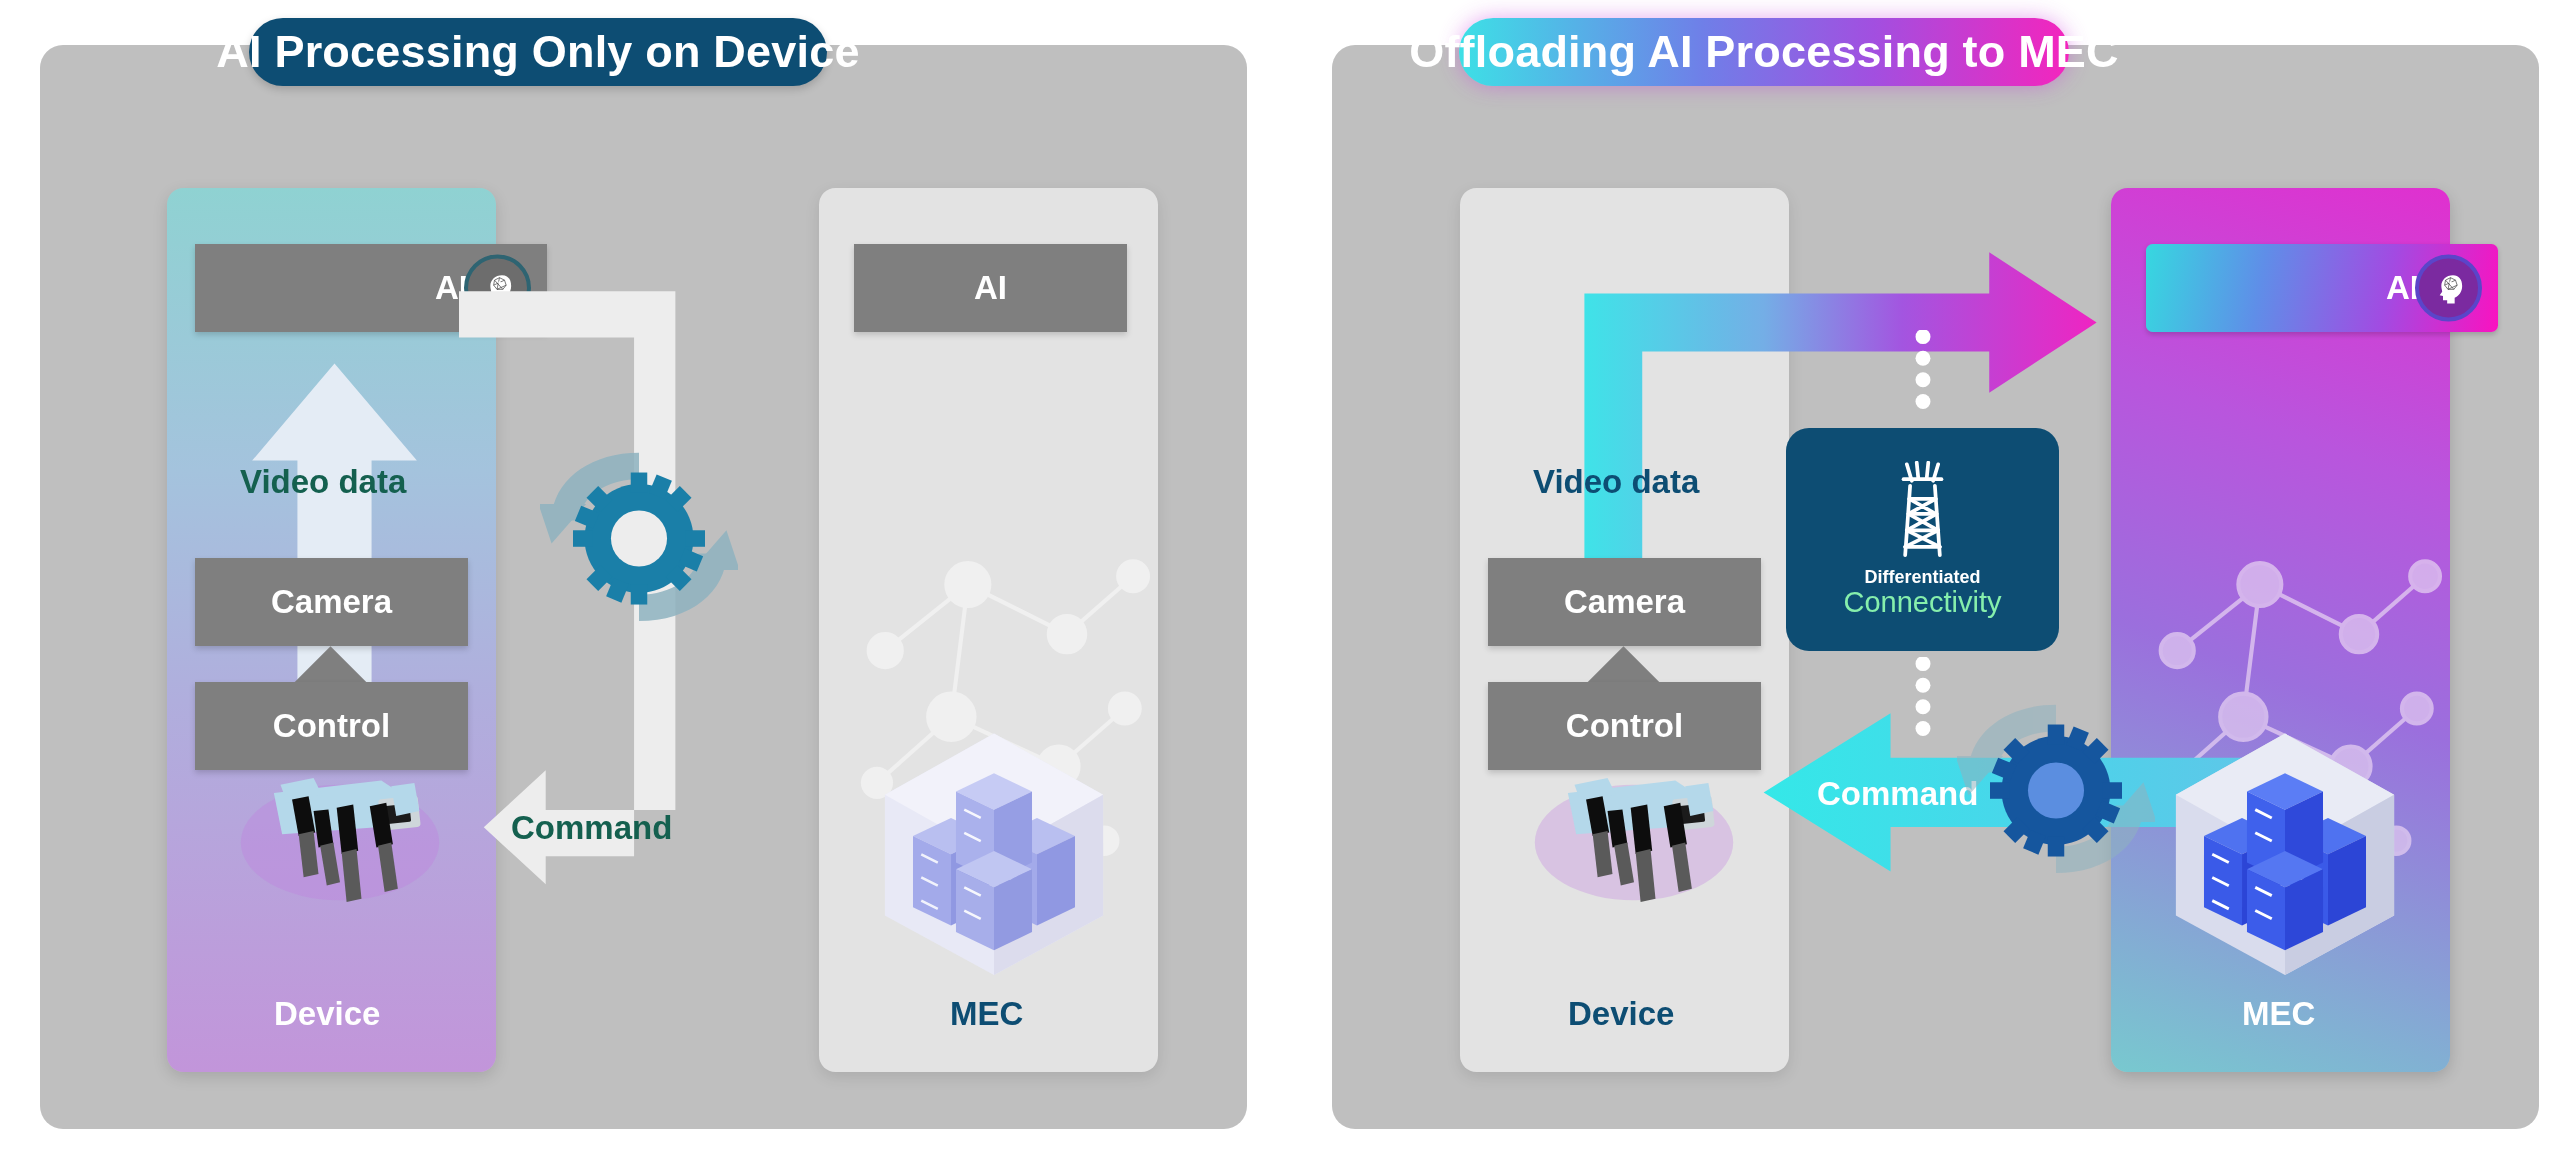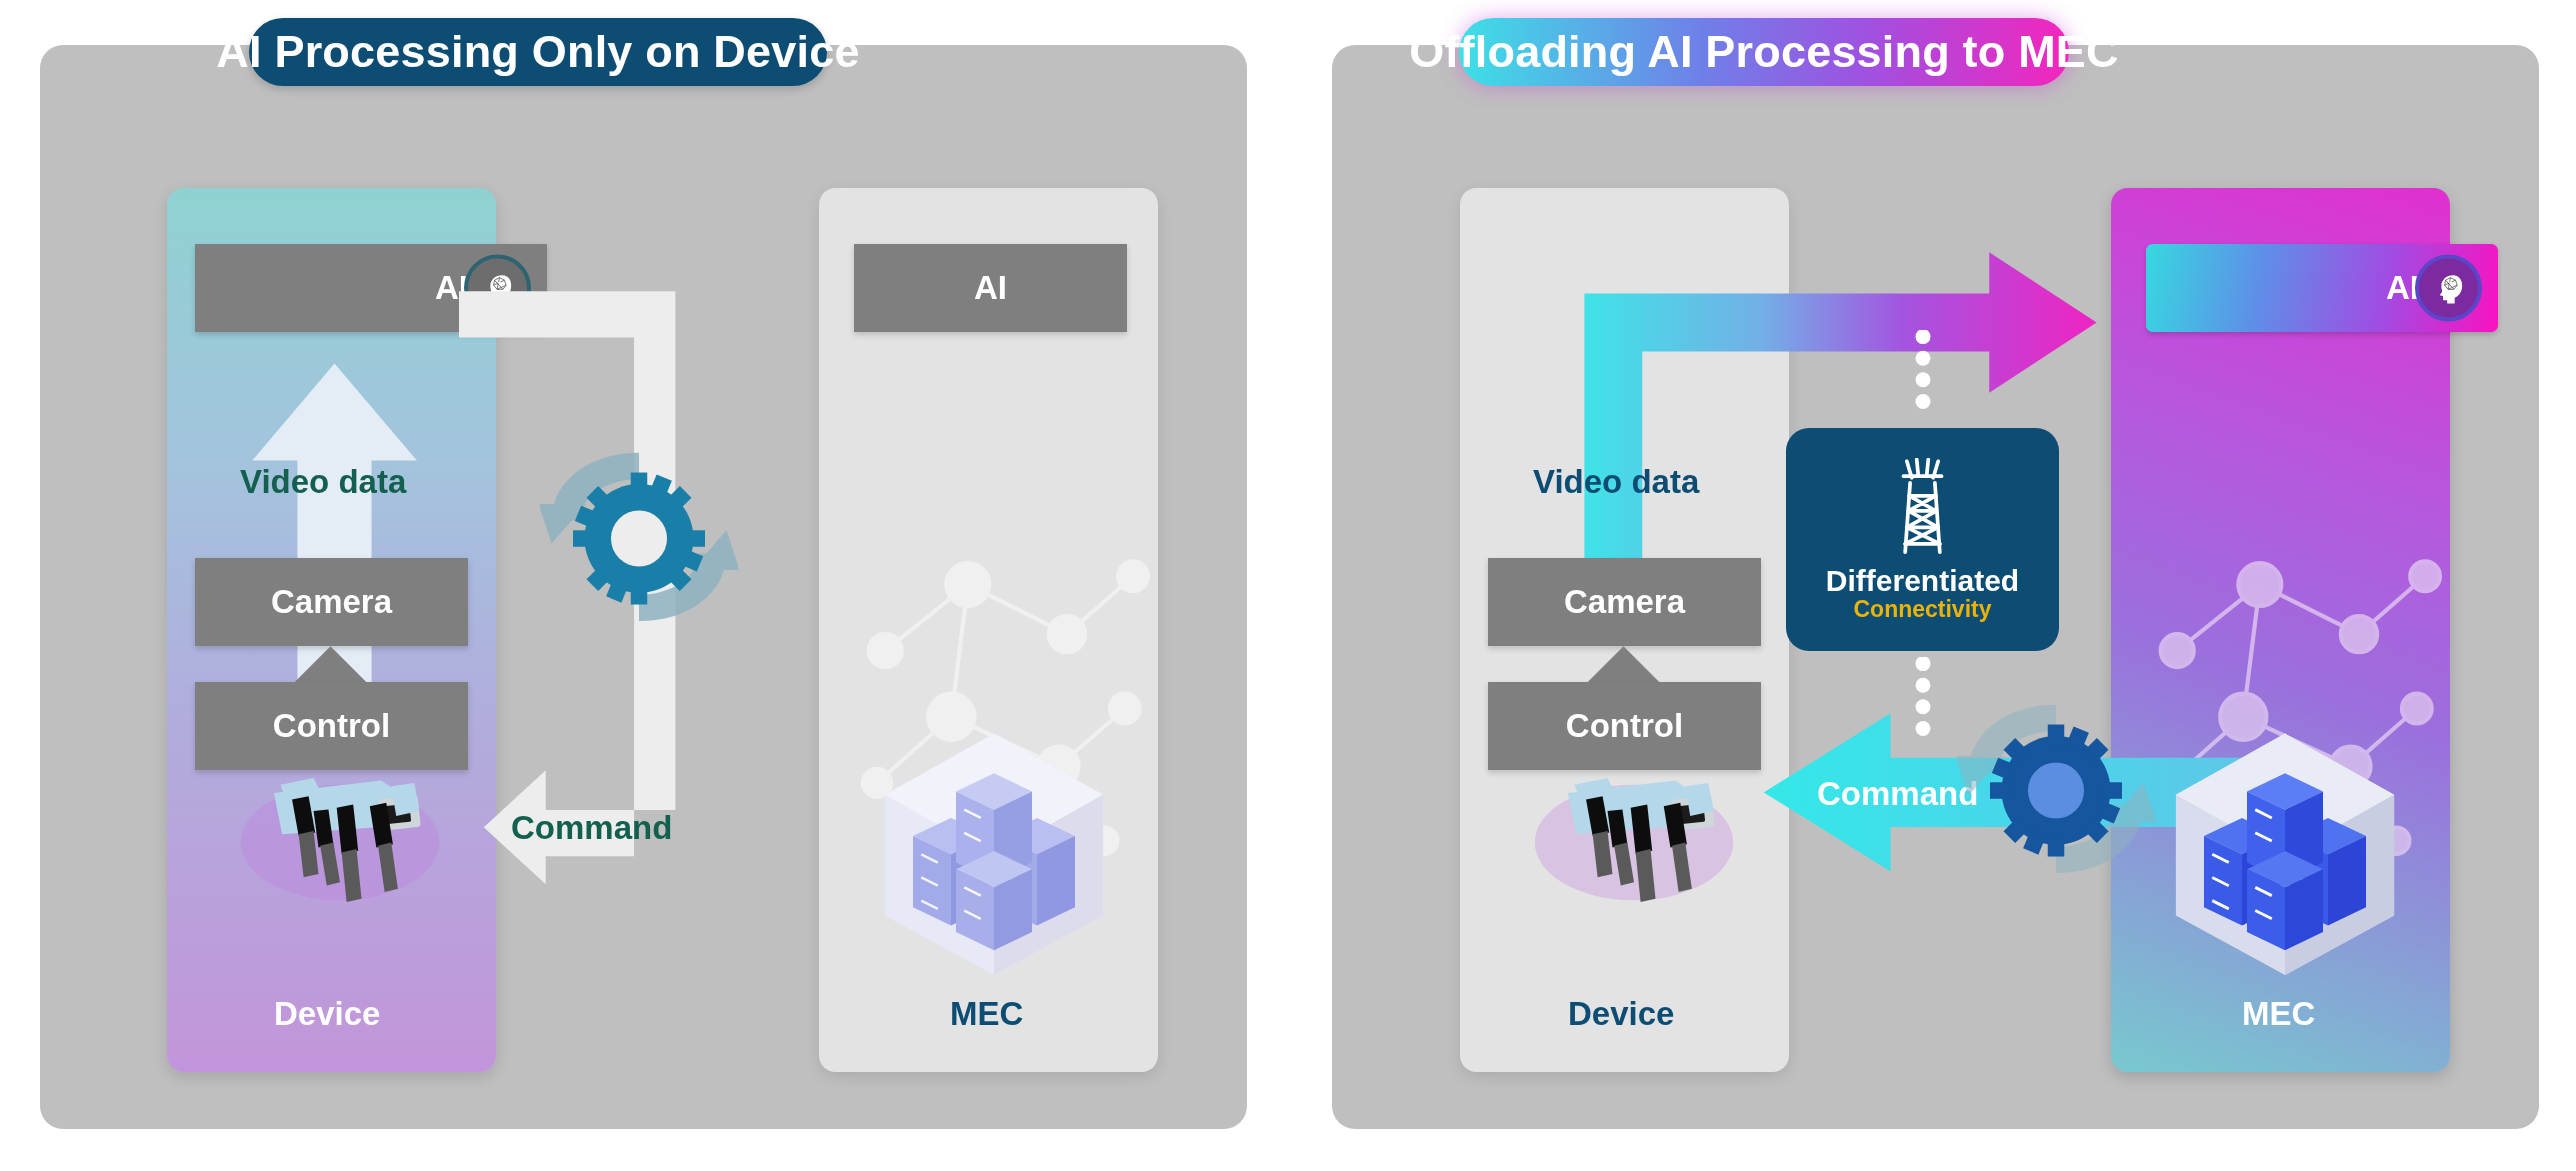--- a/index.html
+++ b/index.html
@@ -308,22 +308,22 @@
       <svg width="71" height="99" viewBox="0 0 86 120">
         <g stroke="#fff" stroke-width="4.5" fill="none" stroke-linecap="round">
           <path d="M30 24 L24 4 M38 22 L36 2 M48 22 L50 2 M56 24 L62 4"></path>
           <path d="M20 22 L66 22"></path>
           <path d="M28 30 L22 114 M58 30 L64 114"></path>
           <path d="M27 46 L59 46 M26 64 L60 64 M24 84 L62 84 M22 104 L64 104"></path>
           <path d="M27 46 L59 64 M59 46 L26 64 M26 64 L62 84 M60 64 L24 84 M24 84 L64 104 M62 84 L22 104"></path>
         </g>
       </svg>
     </span>
-    <span style="color:#fff;font-weight:700;font-size:30px;line-height:1.05;">Differentiated</span>
-    <span style="color:#eab308;font-weight:700;font-size:23px;line-height:1.05;">Connectivity</span>
+    <span style="color:#fff;font-weight:700;font-size:18px;line-height:1.05;">Differentiated</span>
+    <span style="color:#86efac;font-weight:400;font-size:29px;line-height:1.05;">Connectivity</span>
   </div>
 
   <svg class="abs" style="left:1913px;top:657px;" width="20" height="93" viewBox="0 0 24 112">
     <g fill="#ffffff">
       <circle cx="12" cy="8" r="9"></circle>
         <circle cx="12" cy="34" r="9"></circle>
       <circle cx="12" cy="60" r="9"></circle>
         <circle cx="12" cy="86" r="9"></circle>
     </g>
   </svg>

